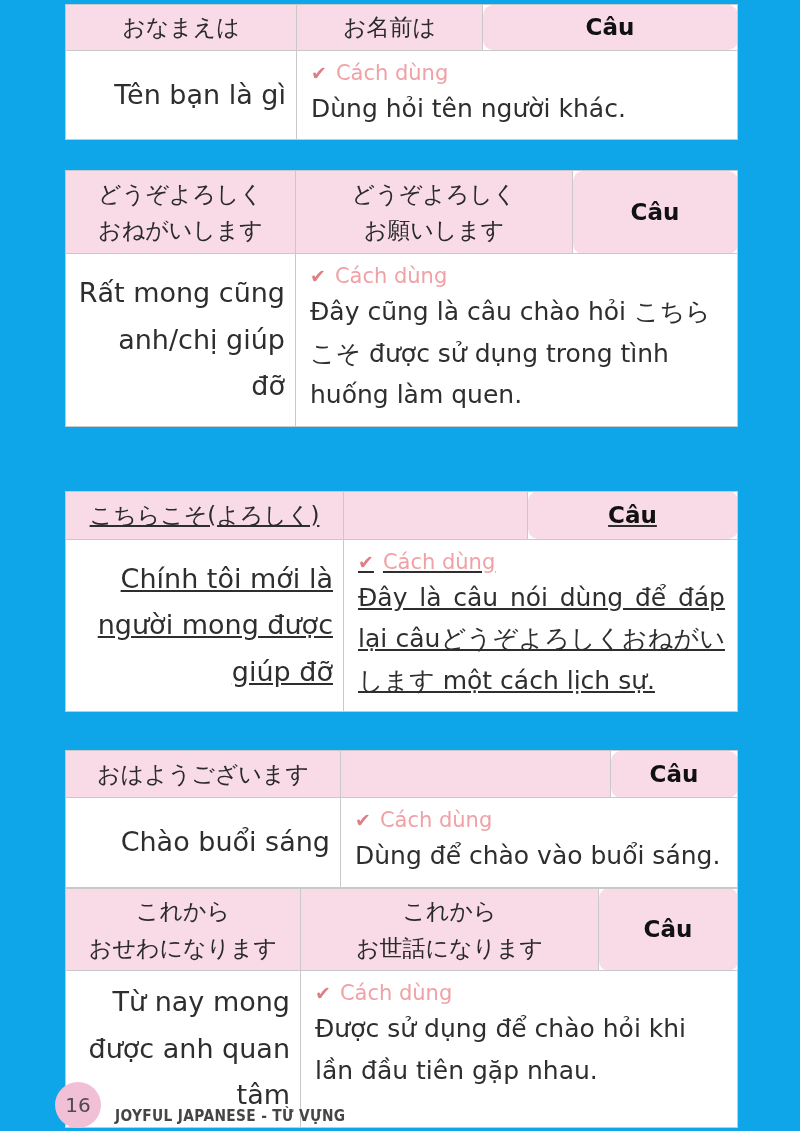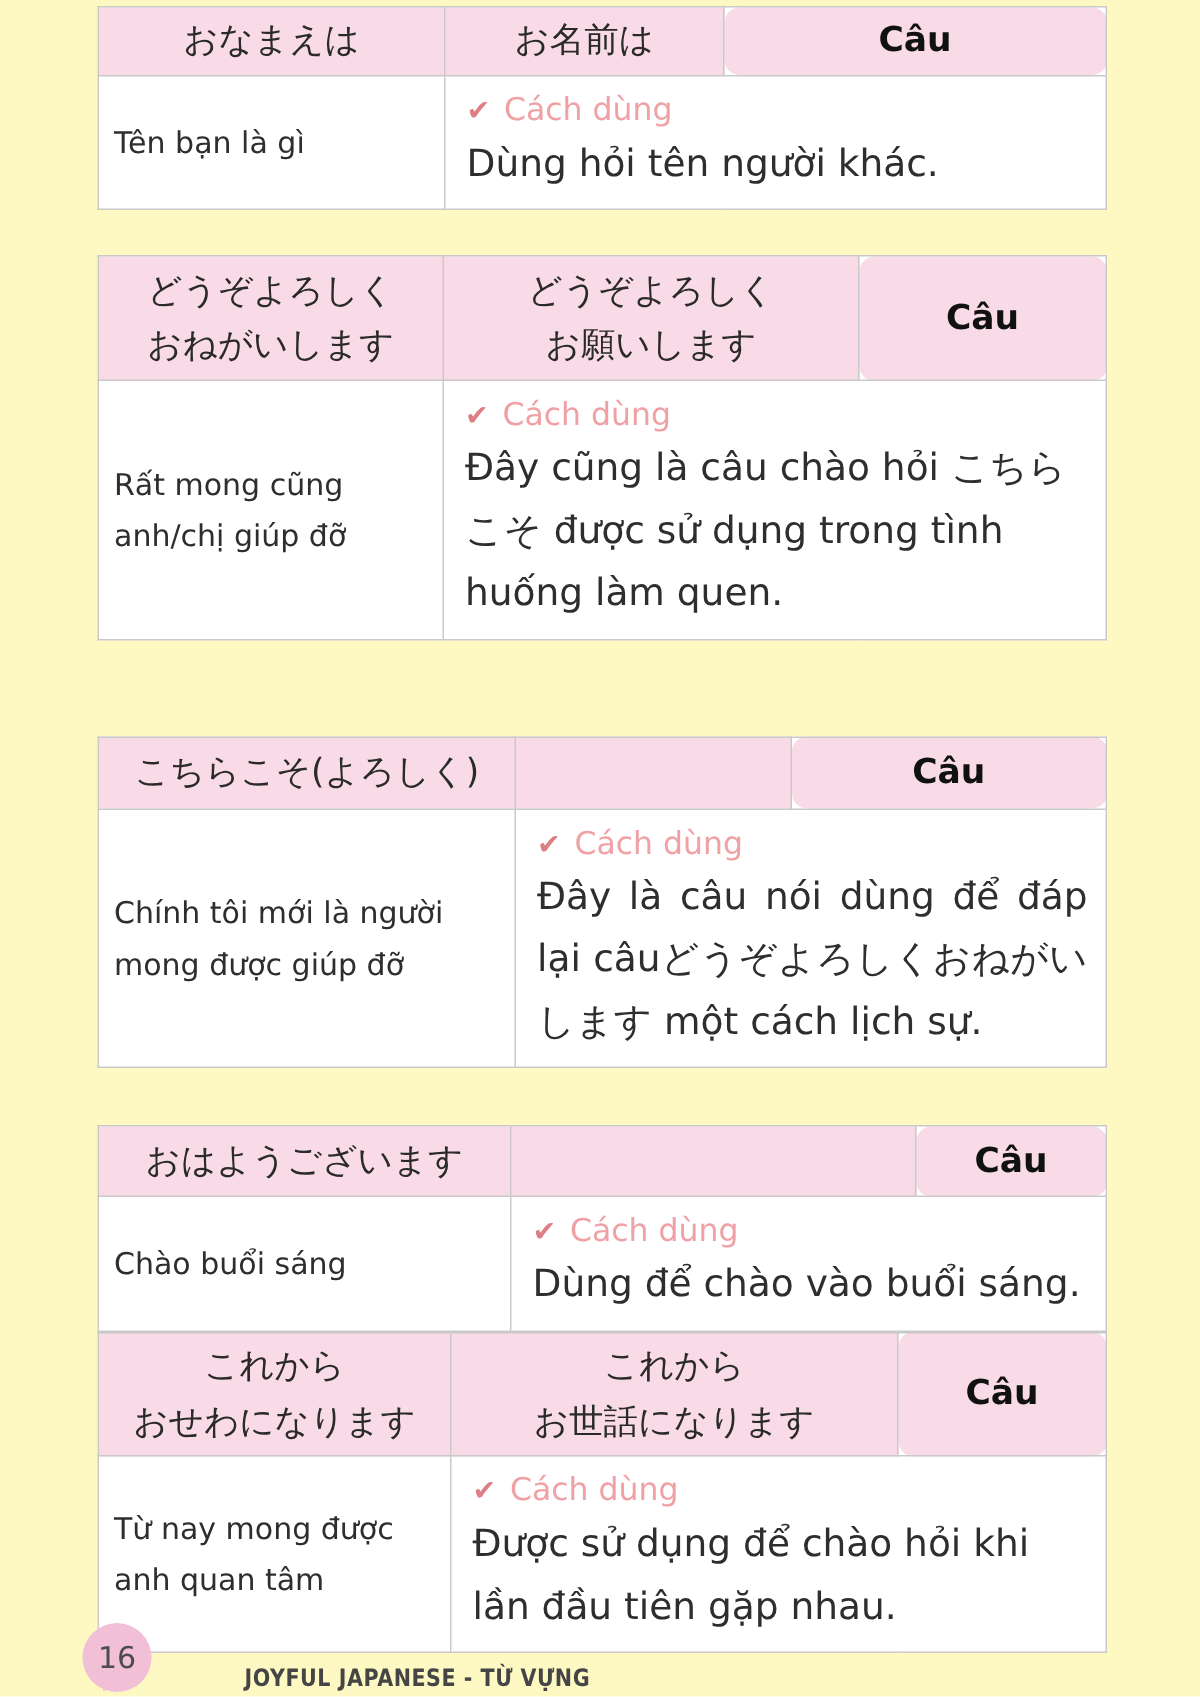--- a/index.html
+++ b/index.html
@@ -2,21 +2,21 @@
 <html><head>
 <meta charset="utf-8">
 <style>
   html,body { margin:0; padding:0; background:#ffffff; }
   body {
     width:800px; height:1131px; overflow:hidden;
     font-family:"DejaVu Sans","Liberation Sans",sans-serif;
     color:#2e2e2e;
     -webkit-font-smoothing:antialiased;
   }
-  .page { position:relative; width:800px; height:1131px; background:#fef9c3; }
+  .page { position:relative; width:800px; height:1131px; background:#0ea5e9; }
   .tables { position:absolute; left:65px; top:4px; width:672px; }
 
   table.vocab {
     border-collapse:collapse; table-layout:fixed; width:672px;
     background:#ffffff;
   }
   table.vocab th, table.vocab td { border:1px solid #c9c9c9; }
   table.vocab thead th {
     background:#f8dbe6;
     font-weight:normal;
@@ -28,52 +28,52 @@
     padding:4px 2px;
     color:#2a2a2a;
   }
   table.vocab thead th.type {
     font-weight:bold;
     color:#111111;
     white-space:normal;
     border-radius:10px;
   }
   td.meaning {
-    text-align:left; vertical-align:middle;
-    font-size:20px; line-height:1.72; padding:8px 10px;
+    text-align:right; vertical-align:middle;
+    font-size:27px; line-height:1.72; padding:8px 10px;
     color:#2e2e2e;
   }
   td.usage { vertical-align:top; padding:8px 12px 10px 14px; }
   .usage-label { font-size:21px; color:#f0a1a6; margin:2px 0 3px 0; }
   .usage-label .check { color:#dd7f85; font-size:19px; margin-right:9px; }
   .usage-text { font-size:25px; line-height:1.66; color:#2e2e2e; }
   .usage-text.justify { text-align:justify; }
 
   
   .t1 { margin-bottom:30px; }
   .t2 { margin-bottom:64px; }
-  .t3 { margin-bottom:38px; }
+  .t3 { margin-bottom:38px;text-decoration:underline; }
   .t4 { margin-bottom:32px; }
 
   
   .t1 col.c1{width:231px} .t1 col.c2{width:186px} .t1 col.c3{width:255px}
   .t2 col.c1{width:230px} .t2 col.c2{width:277px} .t2 col.c3{width:165px}
   .t3 col.c1{width:278px} .t3 col.c2{width:184px} .t3 col.c3{width:210px}
   .t4 col.c1{width:235px} .t4 col.c2{width:298px} .t4 col.c3{width:139px}
   .t5 col.c1{width:275px} .t5 col.c2{width:270px} .t5 col.c3{width:127px}
 
   
   .t1 thead tr{height:45px} .t1 tbody tr{height:85px}
   .t2 thead tr{height:83px} .t2 tbody tr{height:117px}
   .t3 thead tr{height:48px} .t3 tbody tr{height:132px}
   .t4 thead tr{height:75px} .t4 tbody tr{height:100px}
   .t5 thead tr{height:47px} .t5 tbody tr{height:88px}
 
   
-  .footer { position:absolute; left:55px; top:1082px; display:flex; align-items:flex-end;gap:48px; }
+  .footer { position:absolute; left:55px; top:1082px; display:flex; align-items:center; }
   .bubble {
     position:relative; width:46px; height:46px; border-radius:50%;
     background:#f1bfd6;
     display:flex; align-items:center; justify-content:center;
     font-size:20px; color:#4d4d4d;
   }
   .bubble::after {
     content:""; position:absolute; left:7px; bottom:-8px;
     width:0; height:0;
     border:8px solid transparent;

